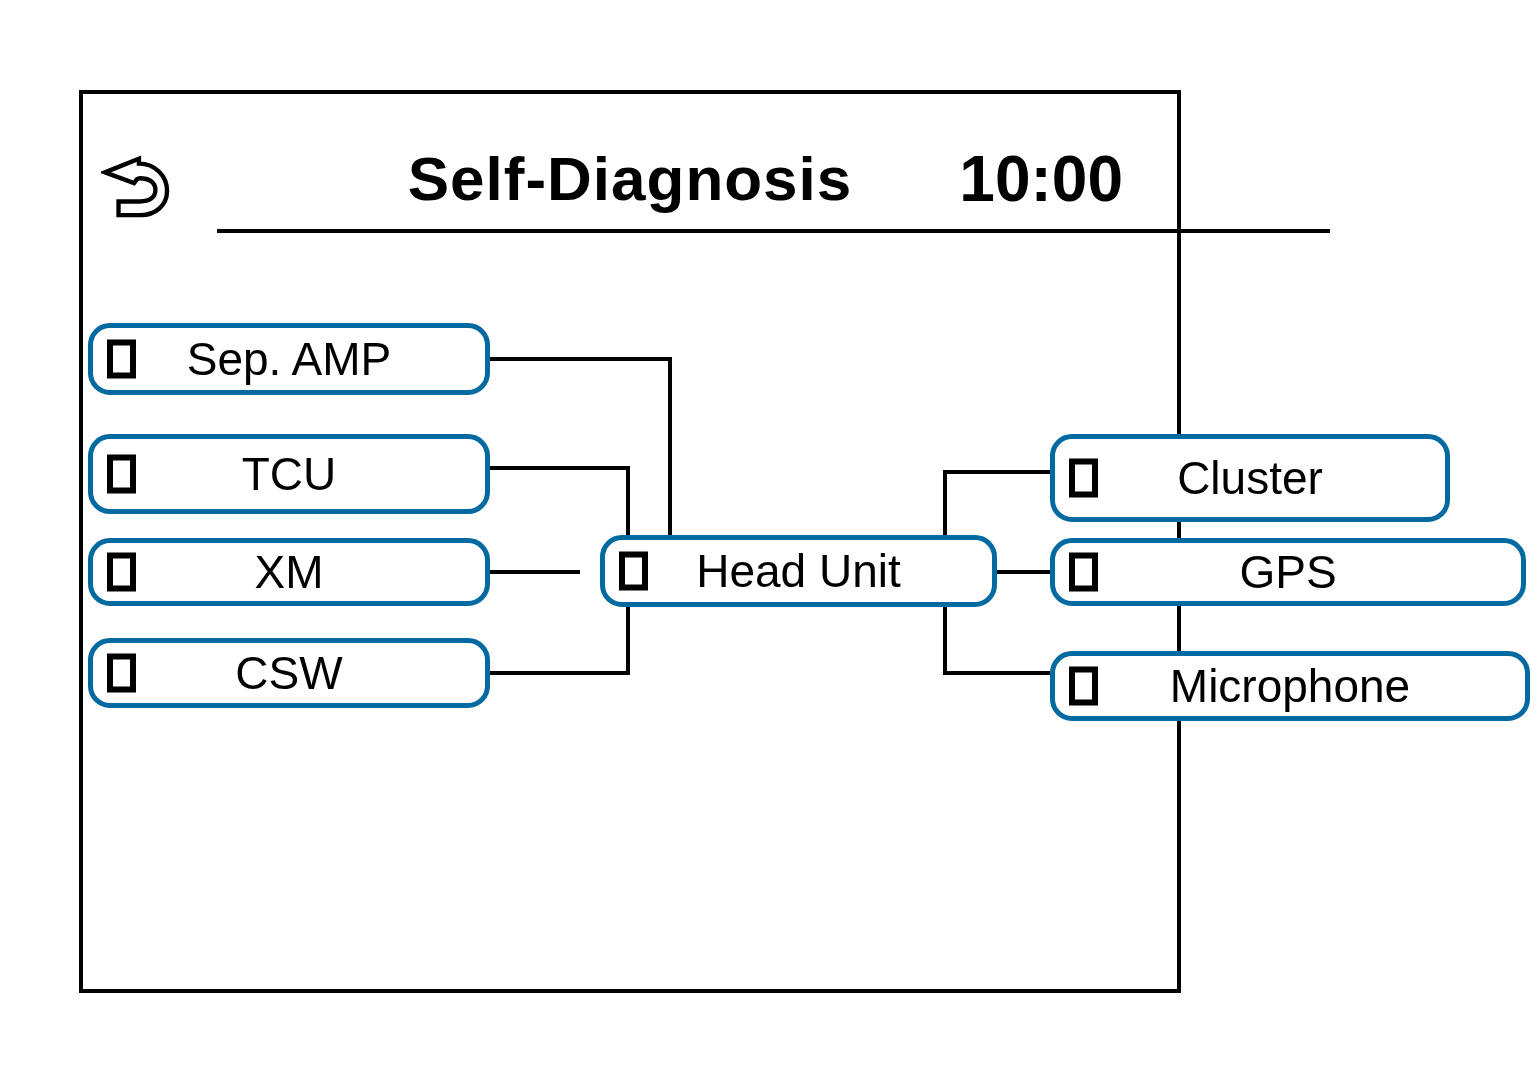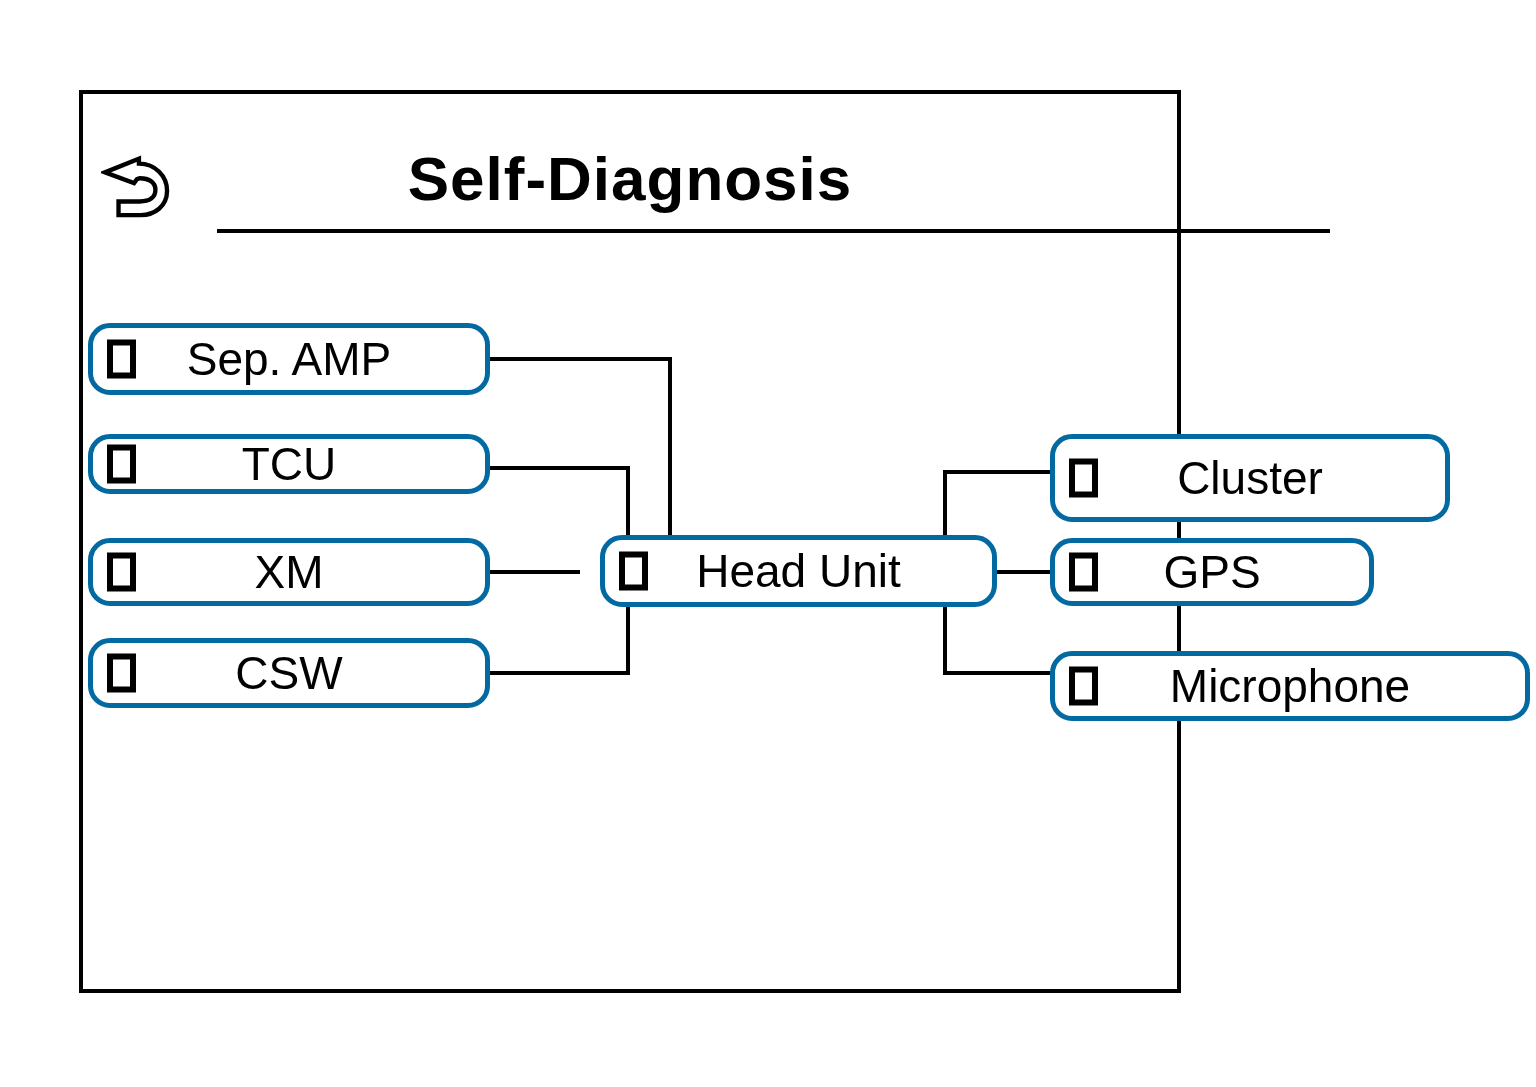--- a/index.html
+++ b/index.html
@@ -89,20 +89,21 @@
         <path d="M 3 21 L 38 7 L 38 12
                  C 55 12, 67 25, 67 40
                  C 67 56, 54 65, 40 65
                  L 17 65 L 17 51 L 39 51
                  C 49 51, 55 47, 55 39
                  C 55 31, 48 27, 39 27
                  L 36 28 L 33 32 Z" fill="#ffffff" stroke="#000000" stroke-width="4.5" stroke-linejoin="miter"></path>
       </svg>
     </button>
     <h1 class="page-title">Self-Diagnosis</h1>
+    <div class="clock">10:00</div>
     <div class="title-underline"></div>
   </div>
 
   <div class="line" style="left:490px; top:357px; width:182px; height:4px;"></div>
   <div class="line" style="left:668px; top:357px; width:4px;  height:180px;"></div>
 
   <div class="line" style="left:490px; top:466px; width:140px; height:4px;"></div>
   <div class="line" style="left:626px; top:466px; width:4px;  height:71px;"></div>
 
   <div class="line" style="left:490px; top:570px; width:90px; height:4px;"></div>
@@ -115,21 +116,21 @@
   <div class="line" style="left:943px; top:470px; width:4px;  height:68px;"></div>
   <div class="line" style="left:943px; top:470px; width:109px; height:4px;"></div>
 
   <div class="line" style="left:943px; top:604px; width:4px;  height:71px;"></div>
   <div class="line" style="left:943px; top:671px; width:109px; height:4px;"></div>
 
   <div class="node" style="left:88px; top:323px; width:402px; height:72px;">
     <span class="status-box"></span>
     <span>Sep. AMP</span>
   </div>
-  <div class="node" style="left:88px; top:434px; width:402px; height:60px;">
+  <div class="node" style="left:88px; top:434px; width:402px; height:80px;">
     <span class="status-box"></span>
     <span>TCU</span>
   </div>
   <div class="node" style="left:88px; top:538px; width:402px; height:68px;">
     <span class="status-box"></span>
     <span>XM</span>
   </div>
   <div class="node" style="left:88px; top:638px; width:402px; height:70px;">
     <span class="status-box"></span>
     <span>CSW</span>
@@ -137,21 +138,21 @@
 
   <div class="node" style="left:576px; top:535px; width:397px; height:72px;margin-left:24px;">
     <span class="status-box"></span>
     <span>Head Unit</span>
   </div>
 
   <div class="node" style="left:1050px; top:434px; width:400px; height:88px;">
     <span class="status-box"></span>
     <span>Cluster</span>
   </div>
-  <div class="node" style="left:1050px; top:538px; width:324px; height:68px;">
+  <div class="node" style="left:1050px; top:538px; width:476px; height:68px;">
     <span class="status-box"></span>
     <span>GPS</span>
   </div>
   <div class="node" style="left:1050px; top:638px; width:480px; height:70px;margin-top:13px;">
     <span class="status-box"></span>
     <span>Microphone</span>
   </div>
 </div>
 
 </body></html>

